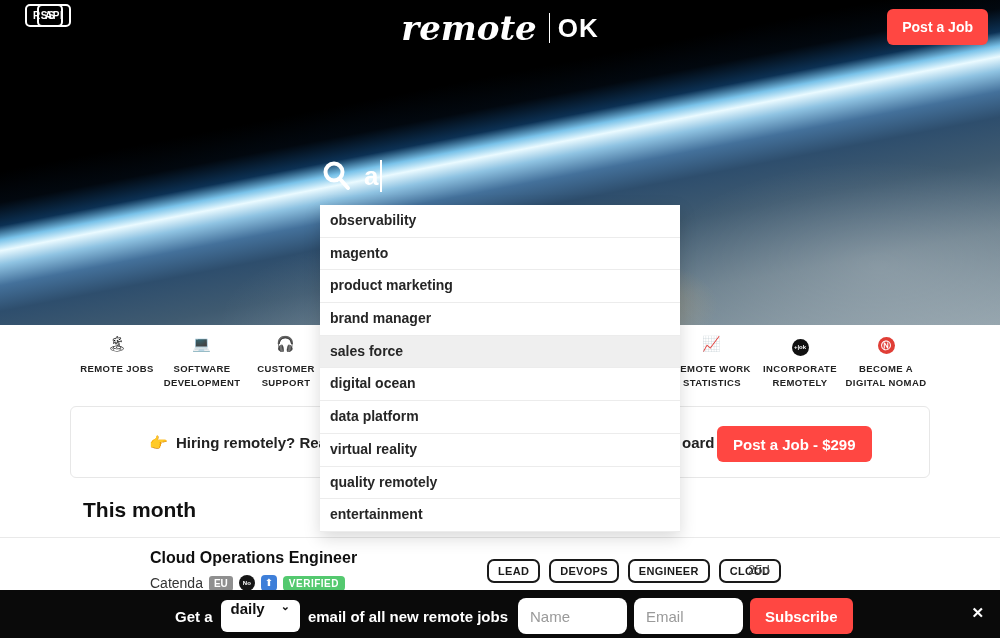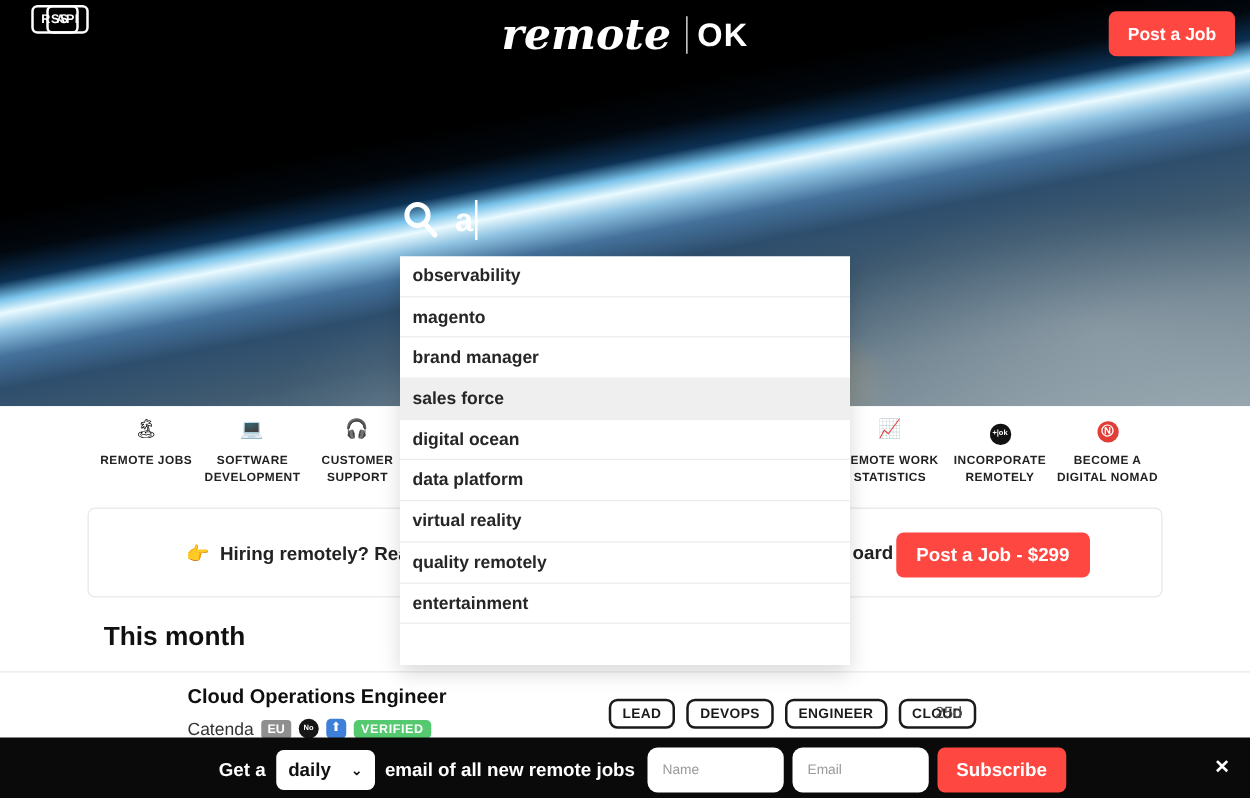--- a/index.html
+++ b/index.html
@@ -88,25 +88,25 @@
   .dd-item { height:32.7px; line-height:31.7px; padding-left:10px; font-size:14px;
     font-weight:600; color:#262626; border-bottom:1px solid #ececec; cursor:pointer; }
   .dd-item.selected { background:#efefef; }
 
   
   #bottombar { position:absolute; left:0; top:590px; width:1000px; height:52px;
     background:#0a0a0a; z-index:100; display:flex; align-items:center; color:#fff; }
   .bb-text { font-size:15px; font-weight:bold; }
   #bb-get-a { margin-left:175px; }
   .bb-select { margin:0 8px; background:#fff; color:#111; border-radius:6px; height:32px;
-    display:flex; align-items:center; padding:0 10px; font-size:15px; font-weight:bold;
+    display:flex; padding:0 10px; font-size:15px; font-weight:bold;
     cursor:pointer; }
   .bb-chevron { margin-left:16px; font-size:11px; }
   .bb-input { margin-left:7px; width:109px; height:36px; border:none; border-radius:8px;
-    background:#fff; font-size:11px; color:#111; padding:0 12px;
+    background:#fff; font-size:15px; color:#111; padding:0 12px;
     font-family:"Liberation Sans", sans-serif; }
   .bb-input::placeholder { color:#9a9a9a; }
   #bb-name { margin-left:10px; }
   #bb-subscribe { margin-left:7px; height:36px; font-size:15px; padding:0 15px;
     border-radius:6px; }
   #bb-close { position:absolute; right:16px; top:14px; font-size:15px; font-weight:bold;
     color:#fff; cursor:pointer; }
 </style>
 </head>
 <body>
@@ -180,20 +180,21 @@
     <span class="tag">DEVOPS</span>
     <span class="tag">ENGINEER</span>
     <span class="tag">CLOUD</span>
   </div>
   <div class="job-age">25d</div>
 </div>
 
 <div id="dropdown">
   <div class="dd-item">observability</div>
   <div class="dd-item">magento</div>
+  <div class="dd-item">product marketing</div>
   <div class="dd-item">brand manager</div>
   <div class="dd-item selected">sales force</div>
   <div class="dd-item">digital ocean</div>
   <div class="dd-item">data platform</div>
   <div class="dd-item">virtual reality</div>
   <div class="dd-item">quality remotely</div>
   <div class="dd-item">entertainment</div>
 </div>
 
 <div id="bottombar">

